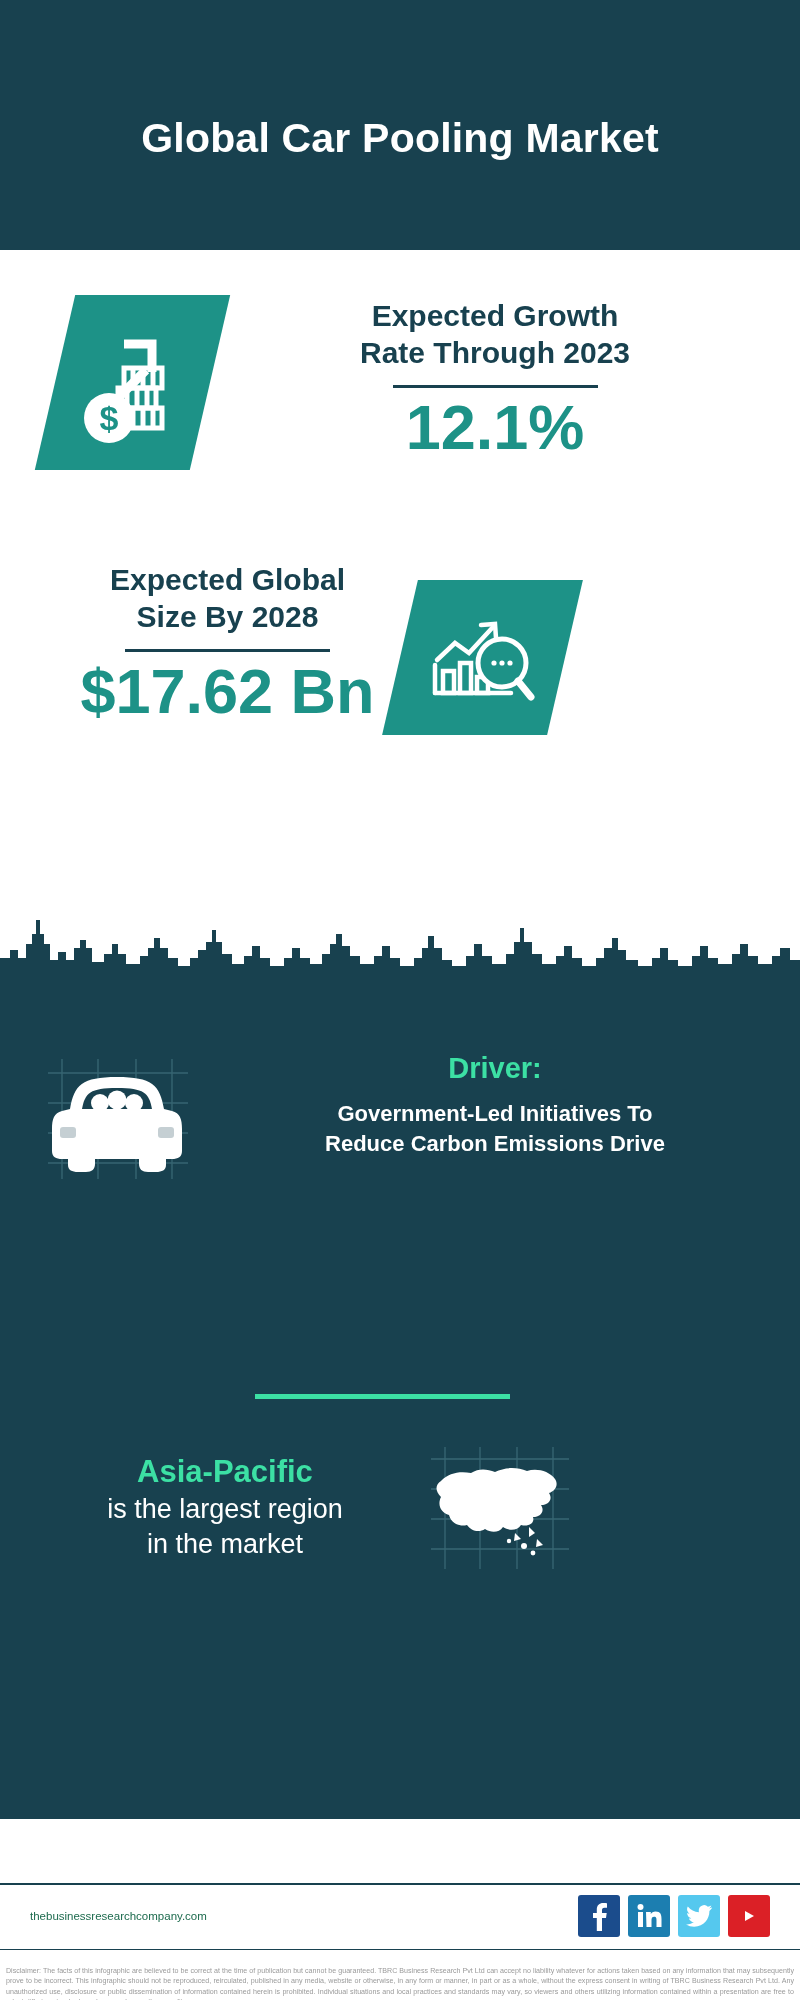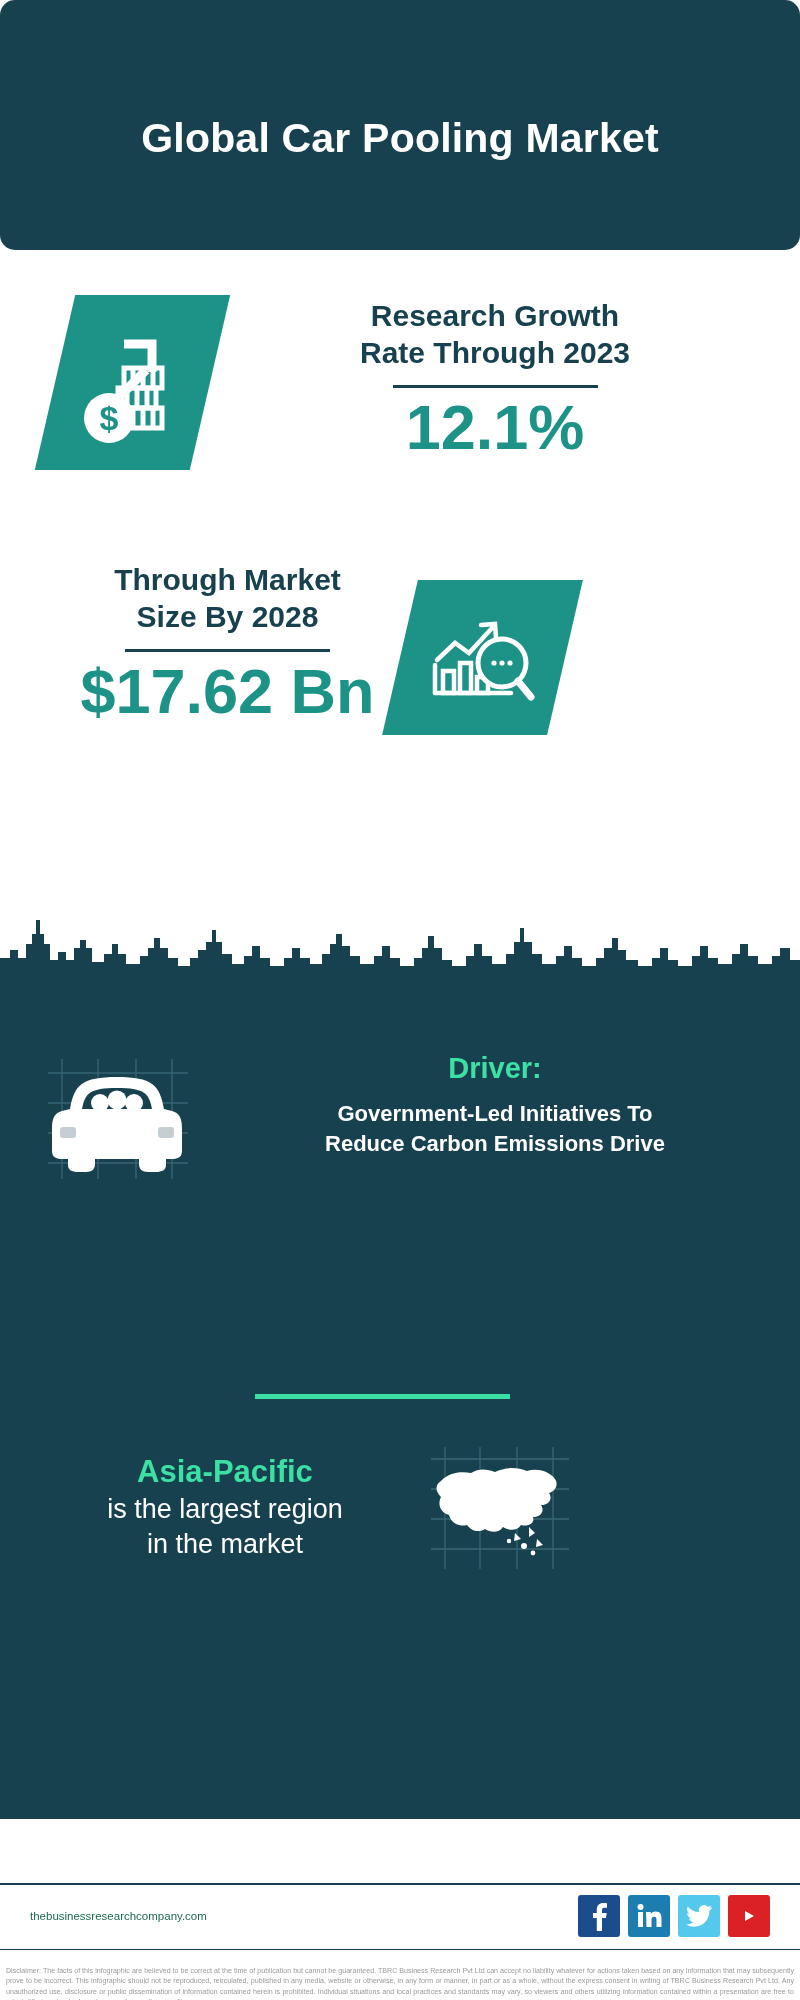--- a/index.html
+++ b/index.html
@@ -9,21 +9,20 @@
     background:#ffffff;
     width:800px; height:2000px;
     position:relative; overflow:hidden;
   }
 
   
   .header {
     height:250px; background:#18414f;
     display:flex; align-items:center; justify-content:center;
     padding-top:26px;
-    border-radius:15px;
   }
   .header-title {
     color:#ffffff; font-size:41px; font-weight:bold;
     letter-spacing:.2px; text-align:center;
   }
 
   
   .white-zone { background:#fff; height:790px; position:relative; }
 
   
@@ -121,28 +120,28 @@
         <line x1="55" y1="88" x2="55" y2="108"></line>
         <line x1="65" y1="88" x2="65" y2="108"></line>
         <line x1="75" y1="88" x2="75" y2="108"></line>
       </g>
       <circle cx="31" cy="98" r="25" fill="#fff"></circle>
       <text x="31" y="110" font-family="Liberation Sans, sans-serif" font-size="34" font-weight="bold" fill="#1d9287" text-anchor="middle">$</text>
     </svg>
   </div>
 
   <div class="stat-block" style="left:275px; top:48px; width:440px;">
-    <div class="stat-title">Research Growth</div>
+    <div class="stat-title">Expected Growth</div>
     <div class="stat-title">Rate Through 2023</div>
     <div class="stat-rule" style="width:205px;"></div>
     <div class="stat-value">12.1%</div>
   </div>
 
   <div class="stat-block" style="left:40px; top:312px; width:375px;">
-    <div class="stat-title">Through Market</div>
+    <div class="stat-title">Expected Global</div>
     <div class="stat-title">Size By 2028</div>
     <div class="stat-rule" style="width:205px;"></div>
     <div class="stat-value">$17.62 Bn</div>
   </div>
 
   <div class="para" style="left:400px; top:330px; width:165px; height:155px;">
     <svg width="115" height="105" viewBox="0 0 115 105">
       <g stroke="#fff" stroke-width="4.5" fill="none" stroke-linecap="round">
         <path d="M12 55 L30 38 L44 48 L68 22"></path>
         <path d="M56 20 L70 19 L71 33"></path>

